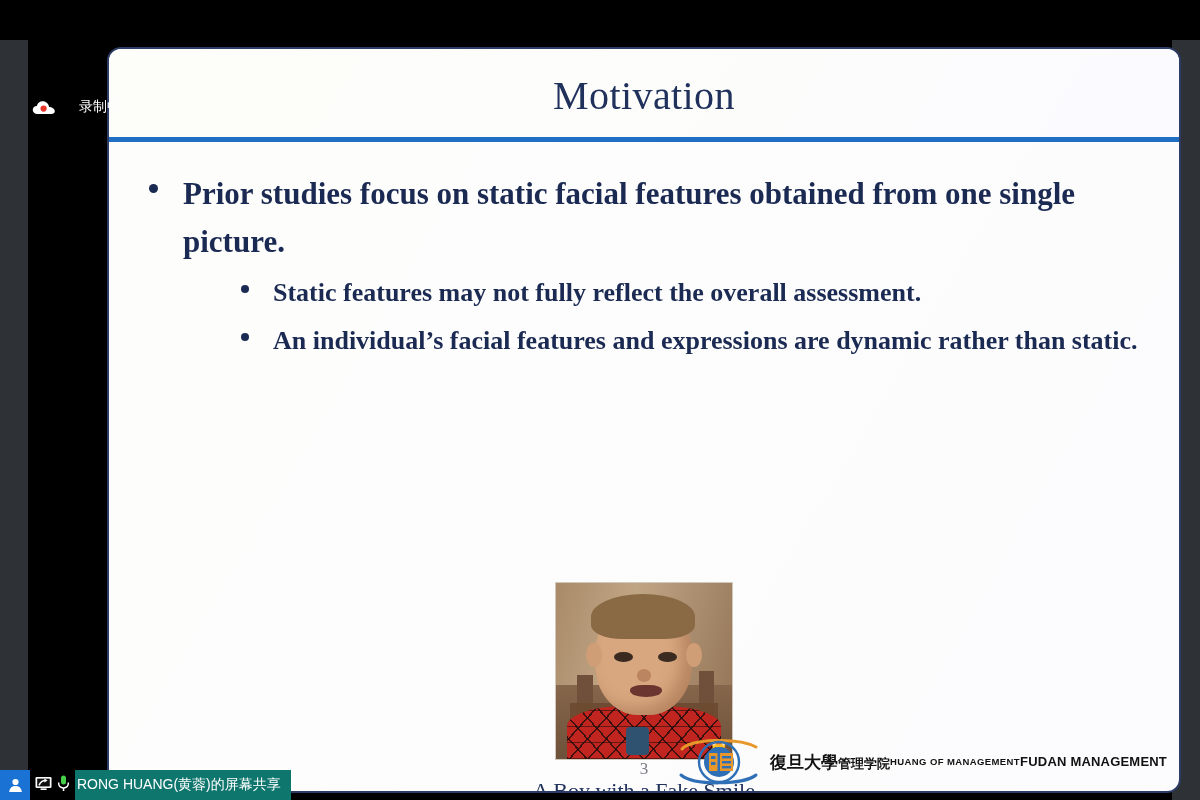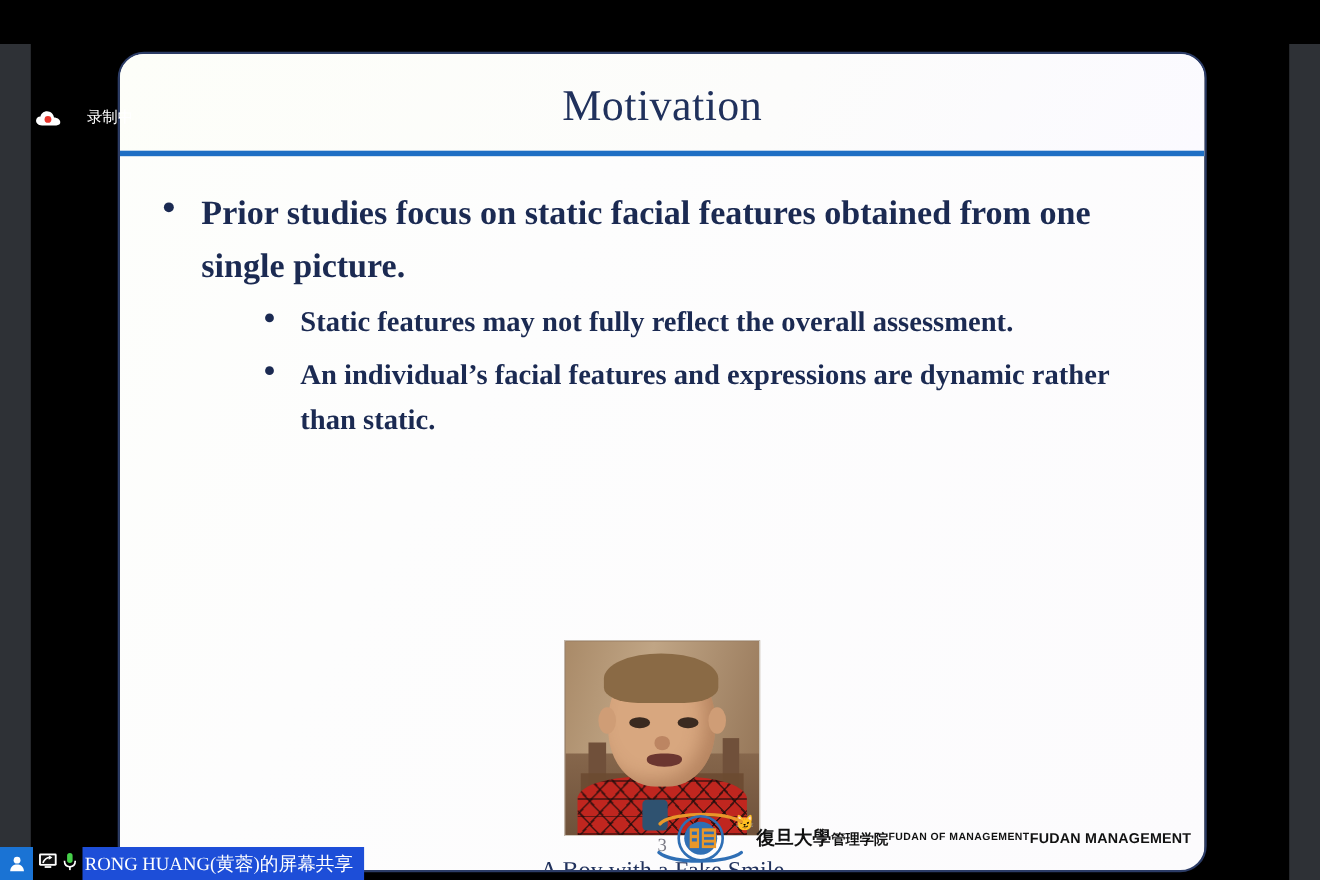--- a/index.html
+++ b/index.html
@@ -89,25 +89,25 @@
     font-size: 14px;
     color: #ffffff;
     white-space: nowrap;
   }
 
   
   .slide {
     position: absolute;
     left: 107px;
     top: 7px;
-    width: 990px;
+    width: 1074px;
     height: 746px;
     background: linear-gradient(120deg, #fdfefb 0%, #fdfdfd 35%, #fcfbfd 100%);
     border: 2px solid #2c3c66;
-    border-radius: 24px;
+    border-radius: 14px;
     overflow: hidden;
   }
 
   .slide-header {
     position: relative;
     height: 93px;
     background: linear-gradient(120deg, #fdfef9 0%, #fcfcfb 60%, #fbfaff 100%);
     display: flex;
     align-items: center;
     justify-content: center;
@@ -325,25 +325,25 @@
     width: 30px;
     background: #1a73d4;
     display: flex; align-items: center; justify-content: center;
   }
   .sb-icons {
     background: #000000;
     display: flex; align-items: center; gap: 3px;
     padding: 0 4px;
   }
   .sb-name {
-    background: #1d4ed8;
+    background: #0f766e;
     display: flex; align-items: center;
     padding: 0 10px 0 2px;
-    font-family: Liberation Serif, serif;
-    font-size: 17px;
+    font-family: Liberation Sans, sans-serif;
+    font-size: 14px;
     color: #ffffff;
     white-space: nowrap;
   }
 </style>
 </head>
 <body>
 
 <div id="app">
 
 
@@ -427,21 +427,21 @@
               <rect x="35" y="25" width="4.5" height="3" fill="#2f6fb5"></rect>
               <rect x="46" y="19" width="9" height="2.4" fill="#2f6fb5"></rect>
               <rect x="46" y="24" width="9" height="2.4" fill="#2f6fb5"></rect>
               <rect x="46" y="29" width="9" height="2.4" fill="#2f6fb5"></rect>
             </svg>
           </span>
           <span class="logo-text">
             <span class="logo-cn">
               <span>復旦大學</span><span class="sub">管理学院</span>
             </span>
-            <span class="logo-en1">FUDAN OF MANAGEMENT</span>
+            <span class="logo-en1">HUANG OF MANAGEMENT</span>
             <span class="logo-en2">FUDAN MANAGEMENT</span>
           </span>
         </div>
 
       </div>
     </div>
 
     <div class="statusbar">
       <div class="sb-user">
         <svg width="17" height="17" viewBox="0 0 17 17">

